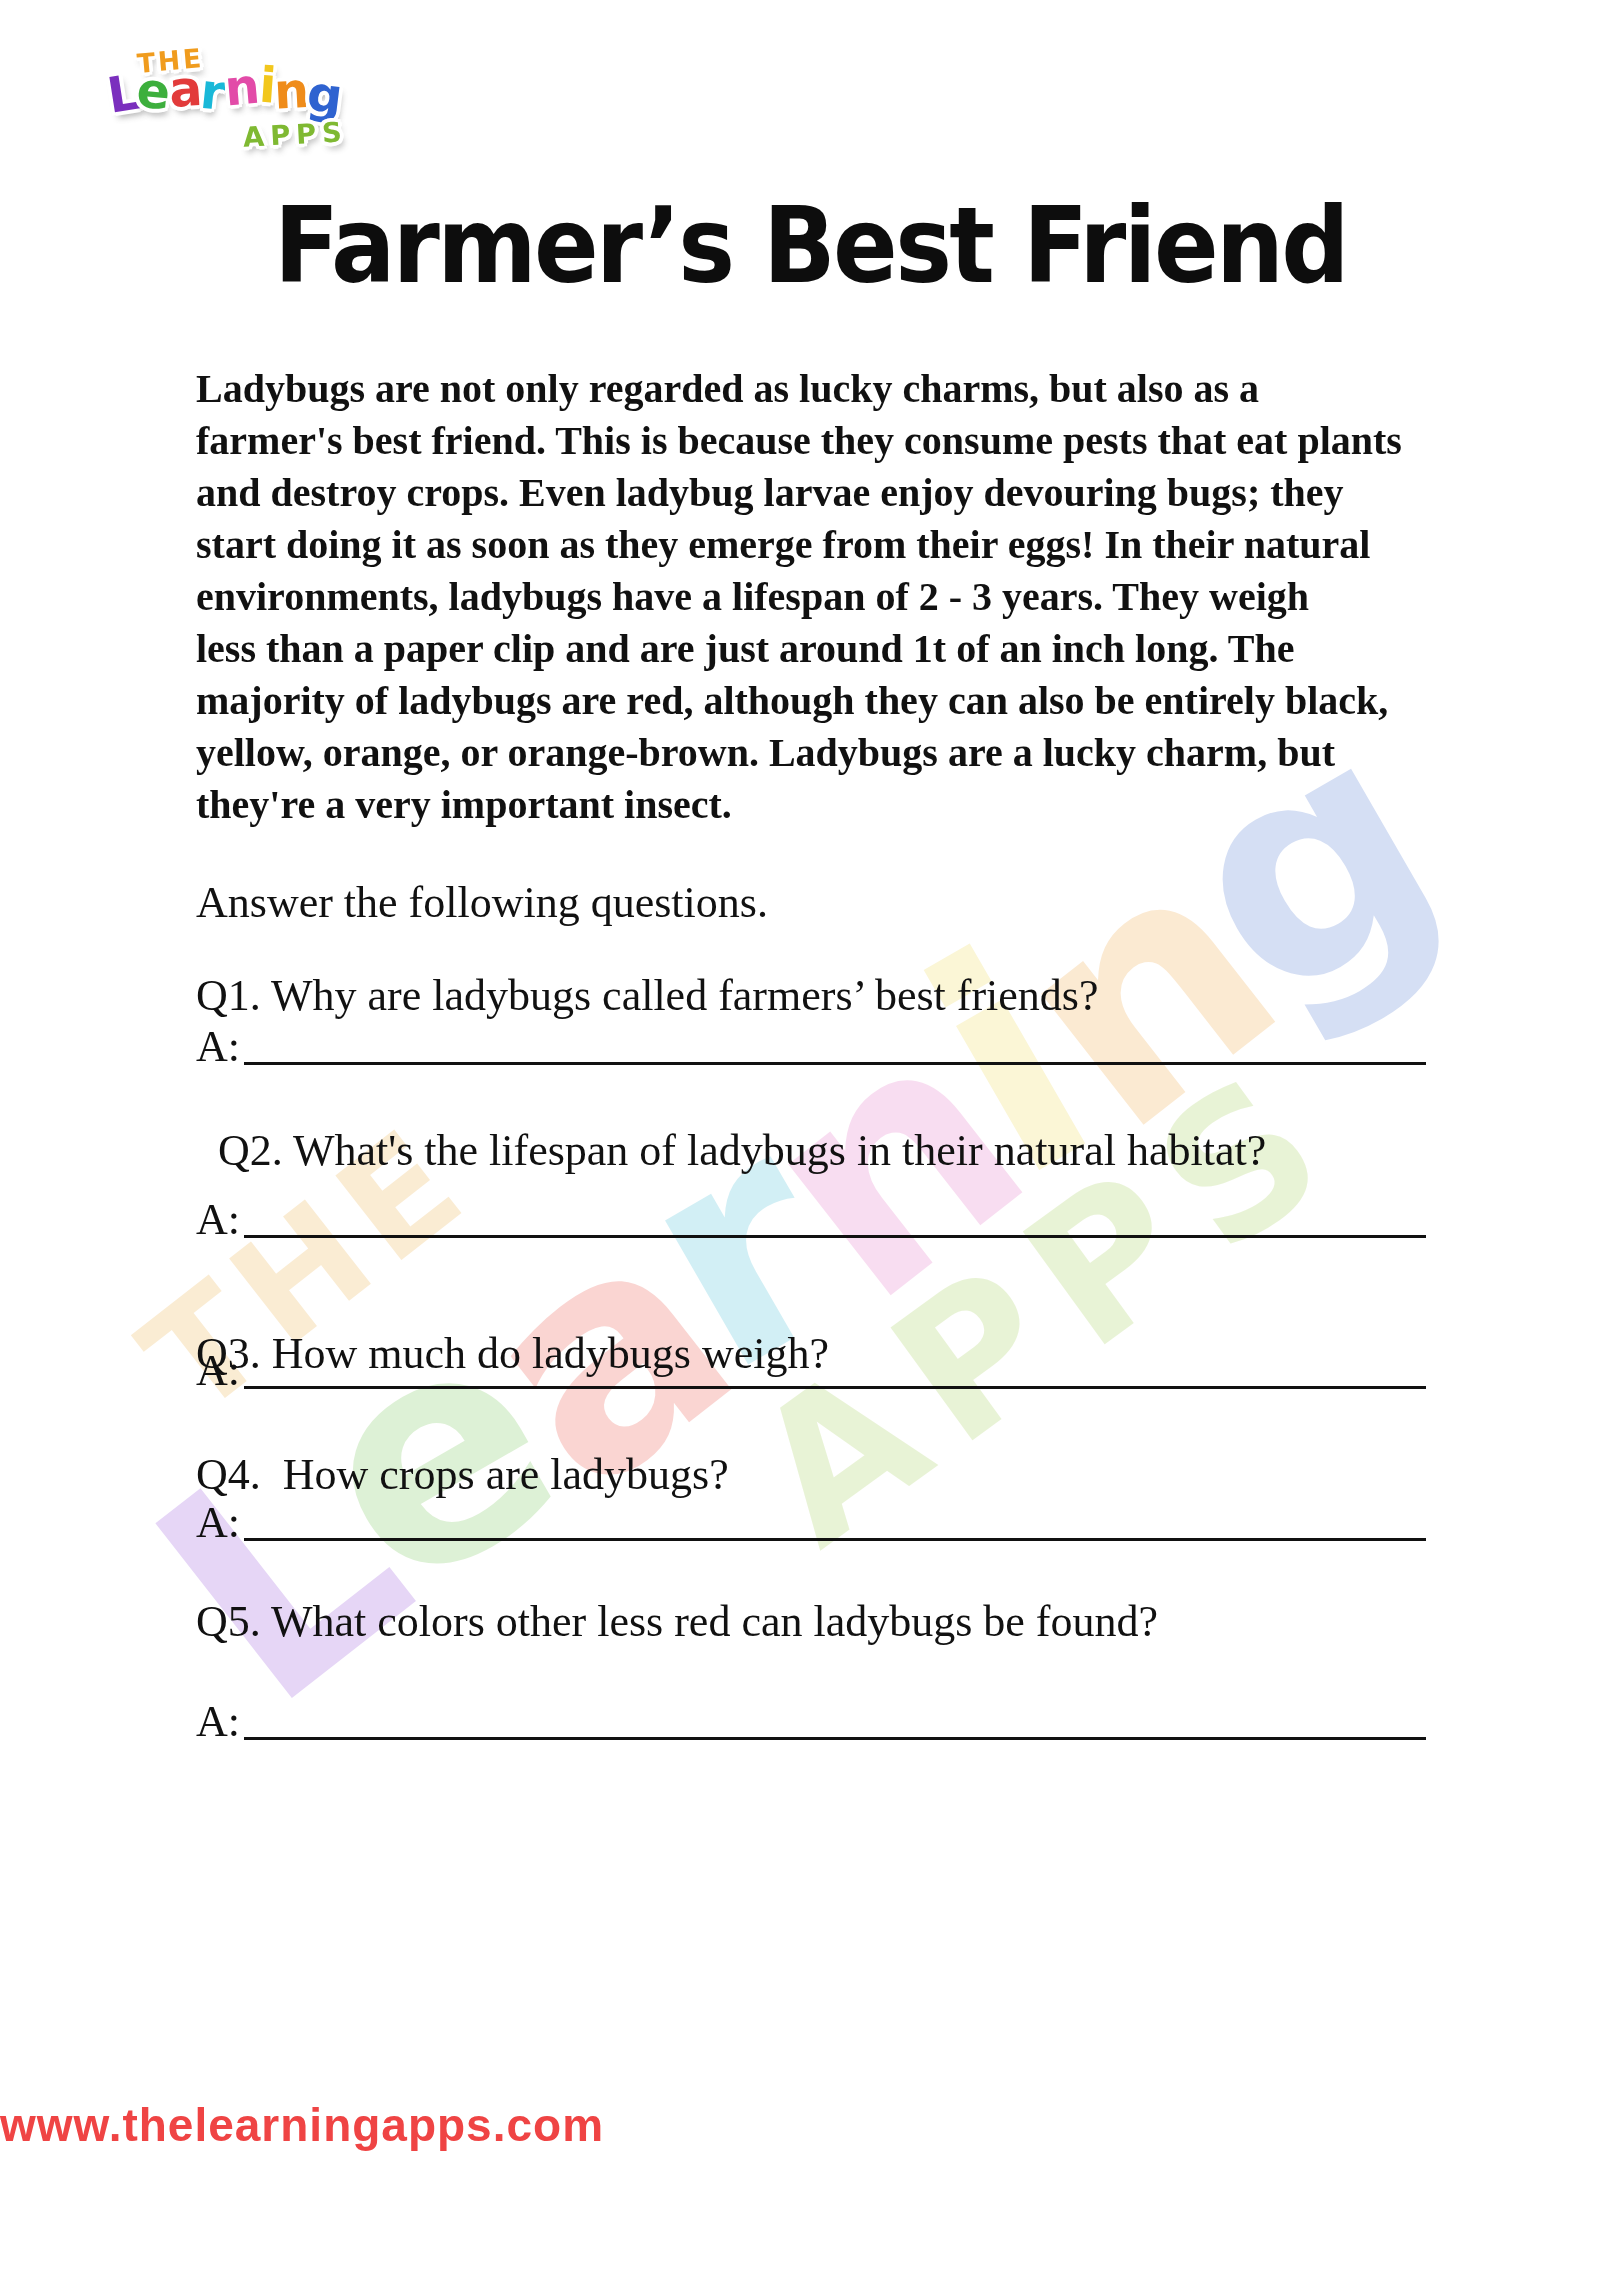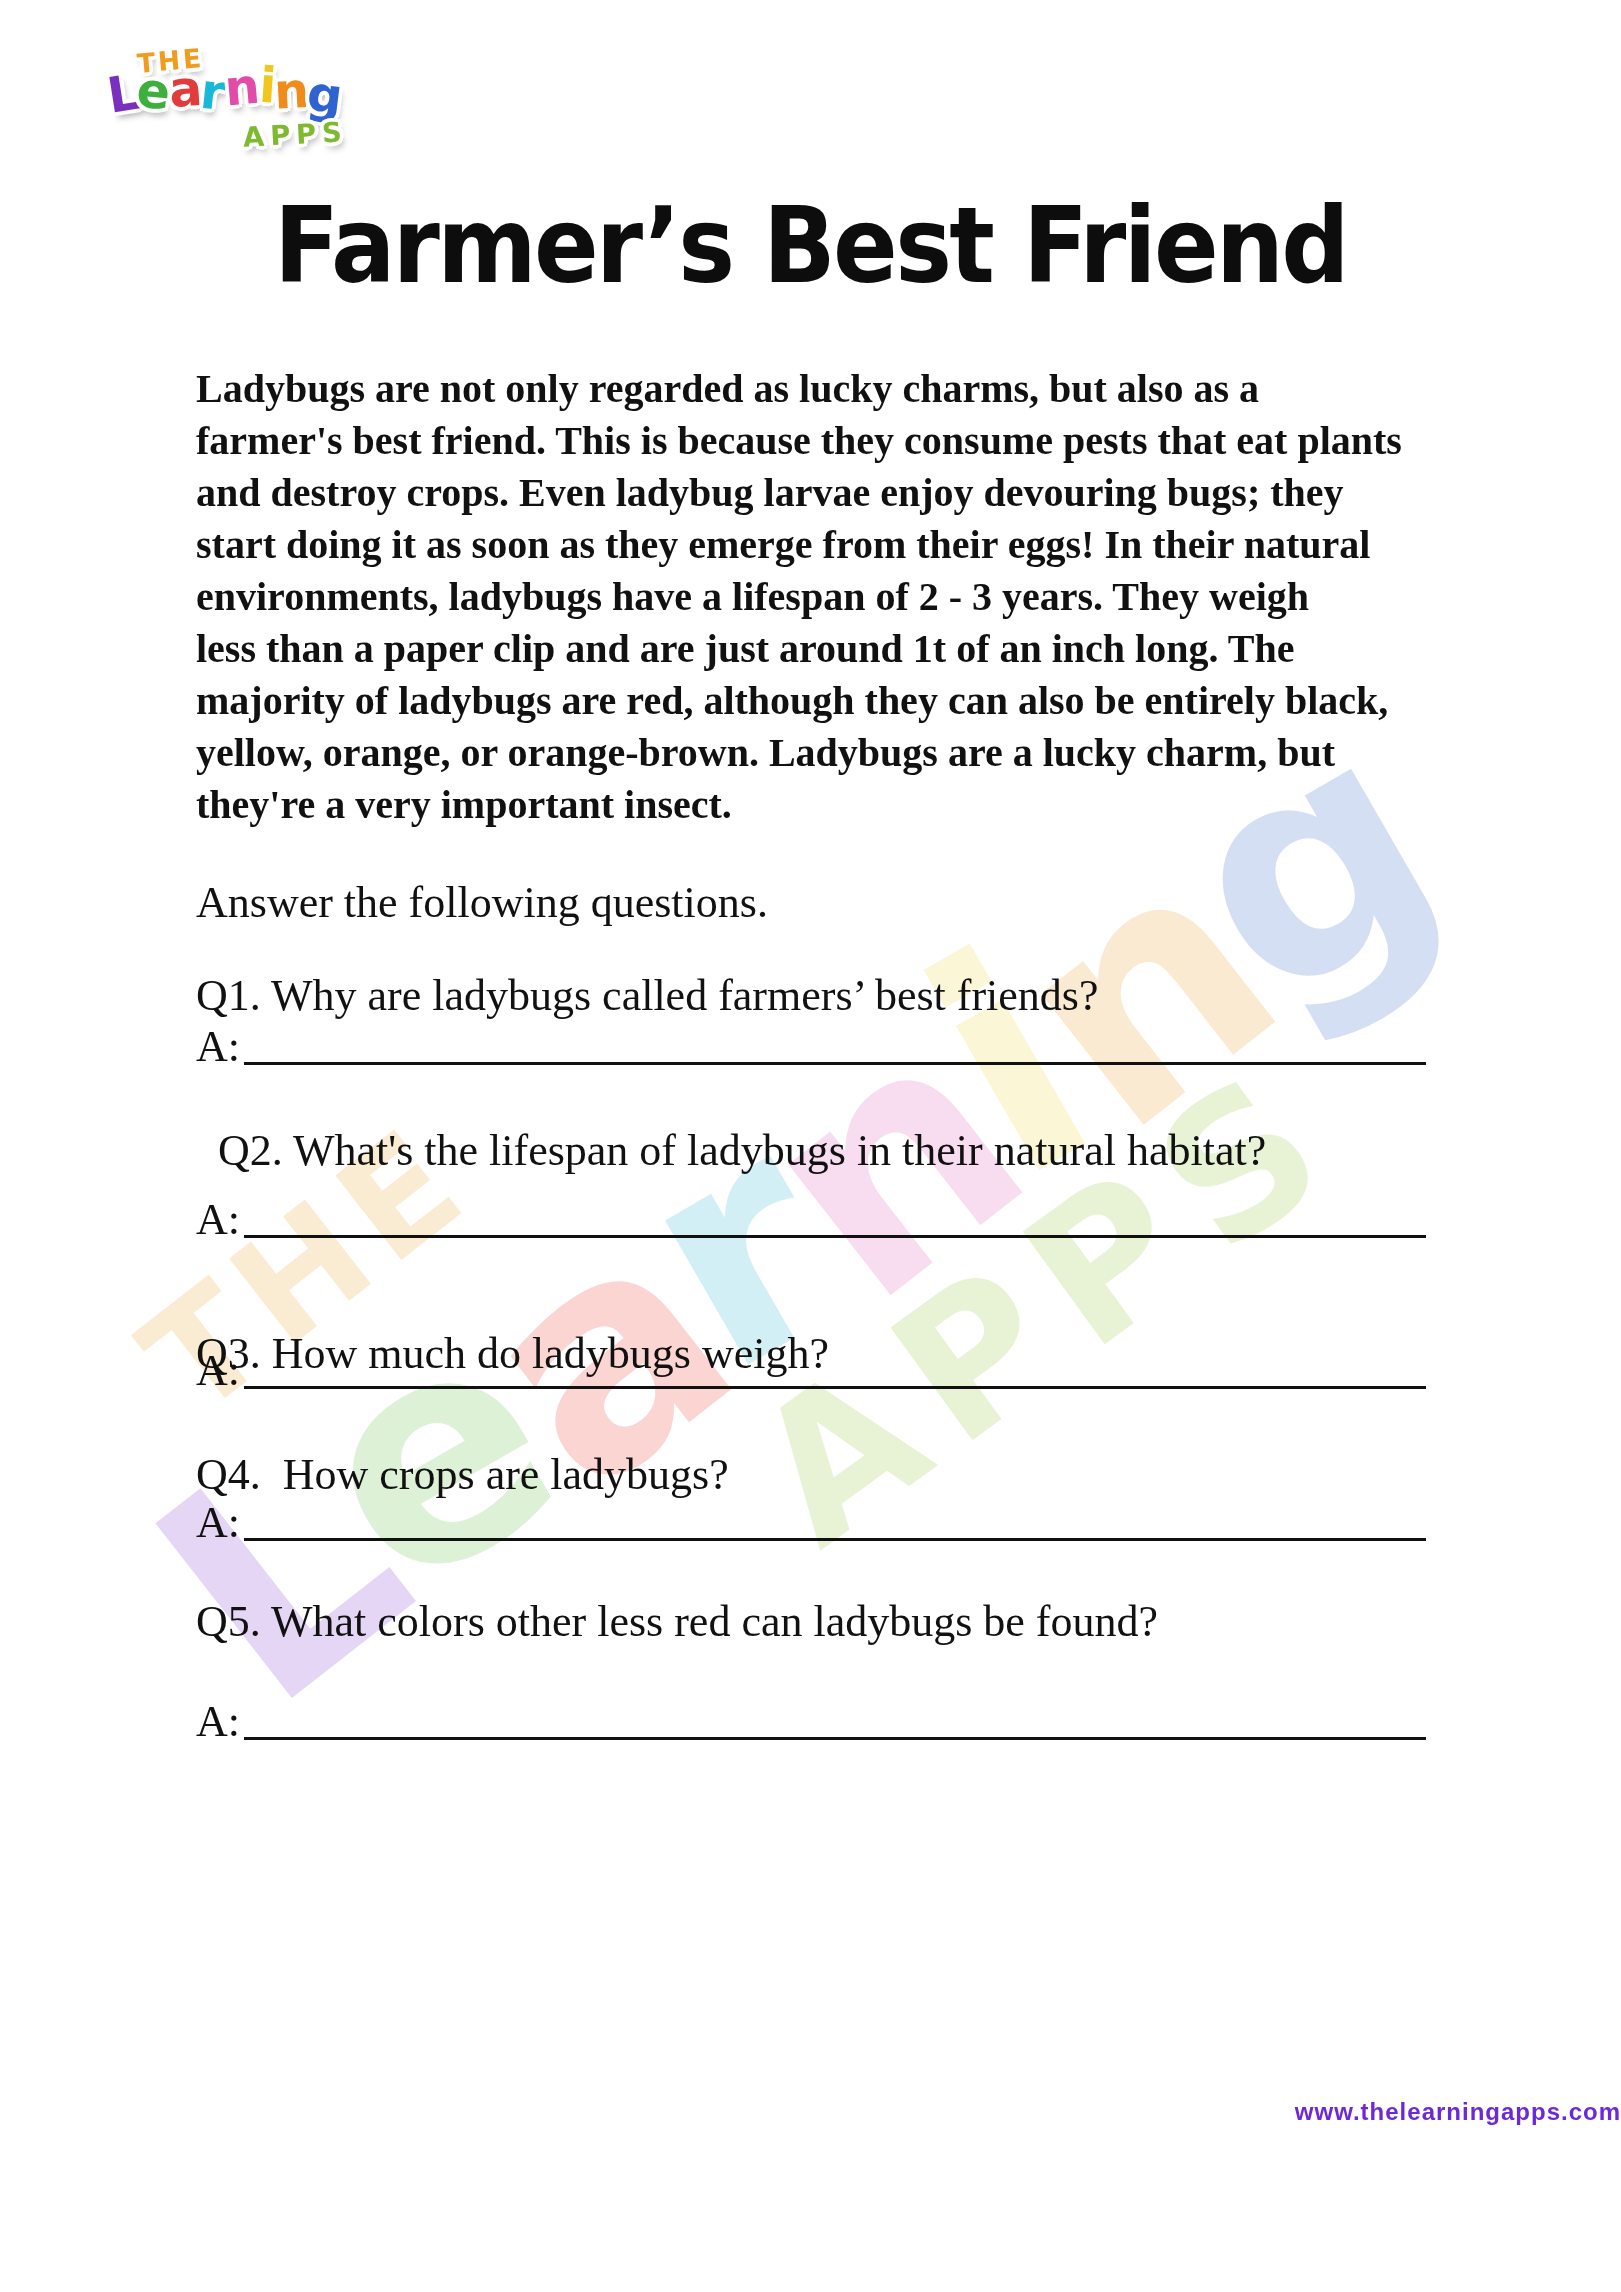--- a/index.html
+++ b/index.html
@@ -56,23 +56,23 @@
   .instructions{left:196px;top:877px;font-size:44px;line-height:52px;white-space:pre;}
   .question{left:196px;font-size:44px;line-height:52px;white-space:pre;}
   .answer{left:196px;width:1230px;display:flex;font-size:44px;line-height:52px;}
   .answer .rule{flex:1;border-bottom:3.9px solid #111;margin-bottom:7.8px;margin-left:3.9px;}
   .q1{top:970px;} .a1{top:1021px;}
   .q2{top:1125px;margin-left:22px;} .a2{top:1194px;}
   .q3{top:1328px;text-align:right;} .a3{top:1345px;}
   .q4{top:1449px;} .a4{top:1497px;}
   .q5{top:1596px;} .a5{top:1696px;}
   .footer{
-    left:0;right:0;top:2098px;text-align:right;
+    left:0;right:0;top:2098px;text-align:left;
     font-family:"Liberation Sans",sans-serif;font-weight:bold;
-    font-size:24px;letter-spacing:1px;color:#6d28d9;
+    font-size:46px;letter-spacing:1px;color:#ef4444;
   }
 </style>
 </head>
 <body>
 
 <div class="page">
 
   <div class="abs watermark bubble">
     <div class="wm-the wm-outline" style="color: rgb(247, 221, 176);">THE</div>
     <div class="wm-word wm-outline"><span style="color: rgb(210, 181, 240);">L</span><span style="color: rgb(195, 230, 181);">e</span><span style="color: rgb(246, 179, 174);">a</span><span style="color: rgb(174, 227, 238);">r</span><span style="color: rgb(244, 195, 230);">n</span><span style="color: rgb(248, 239, 181);">i</span><span style="color: rgb(249, 217, 174);">n</span><span style="color: rgb(179, 197, 236);">g</span></div>

